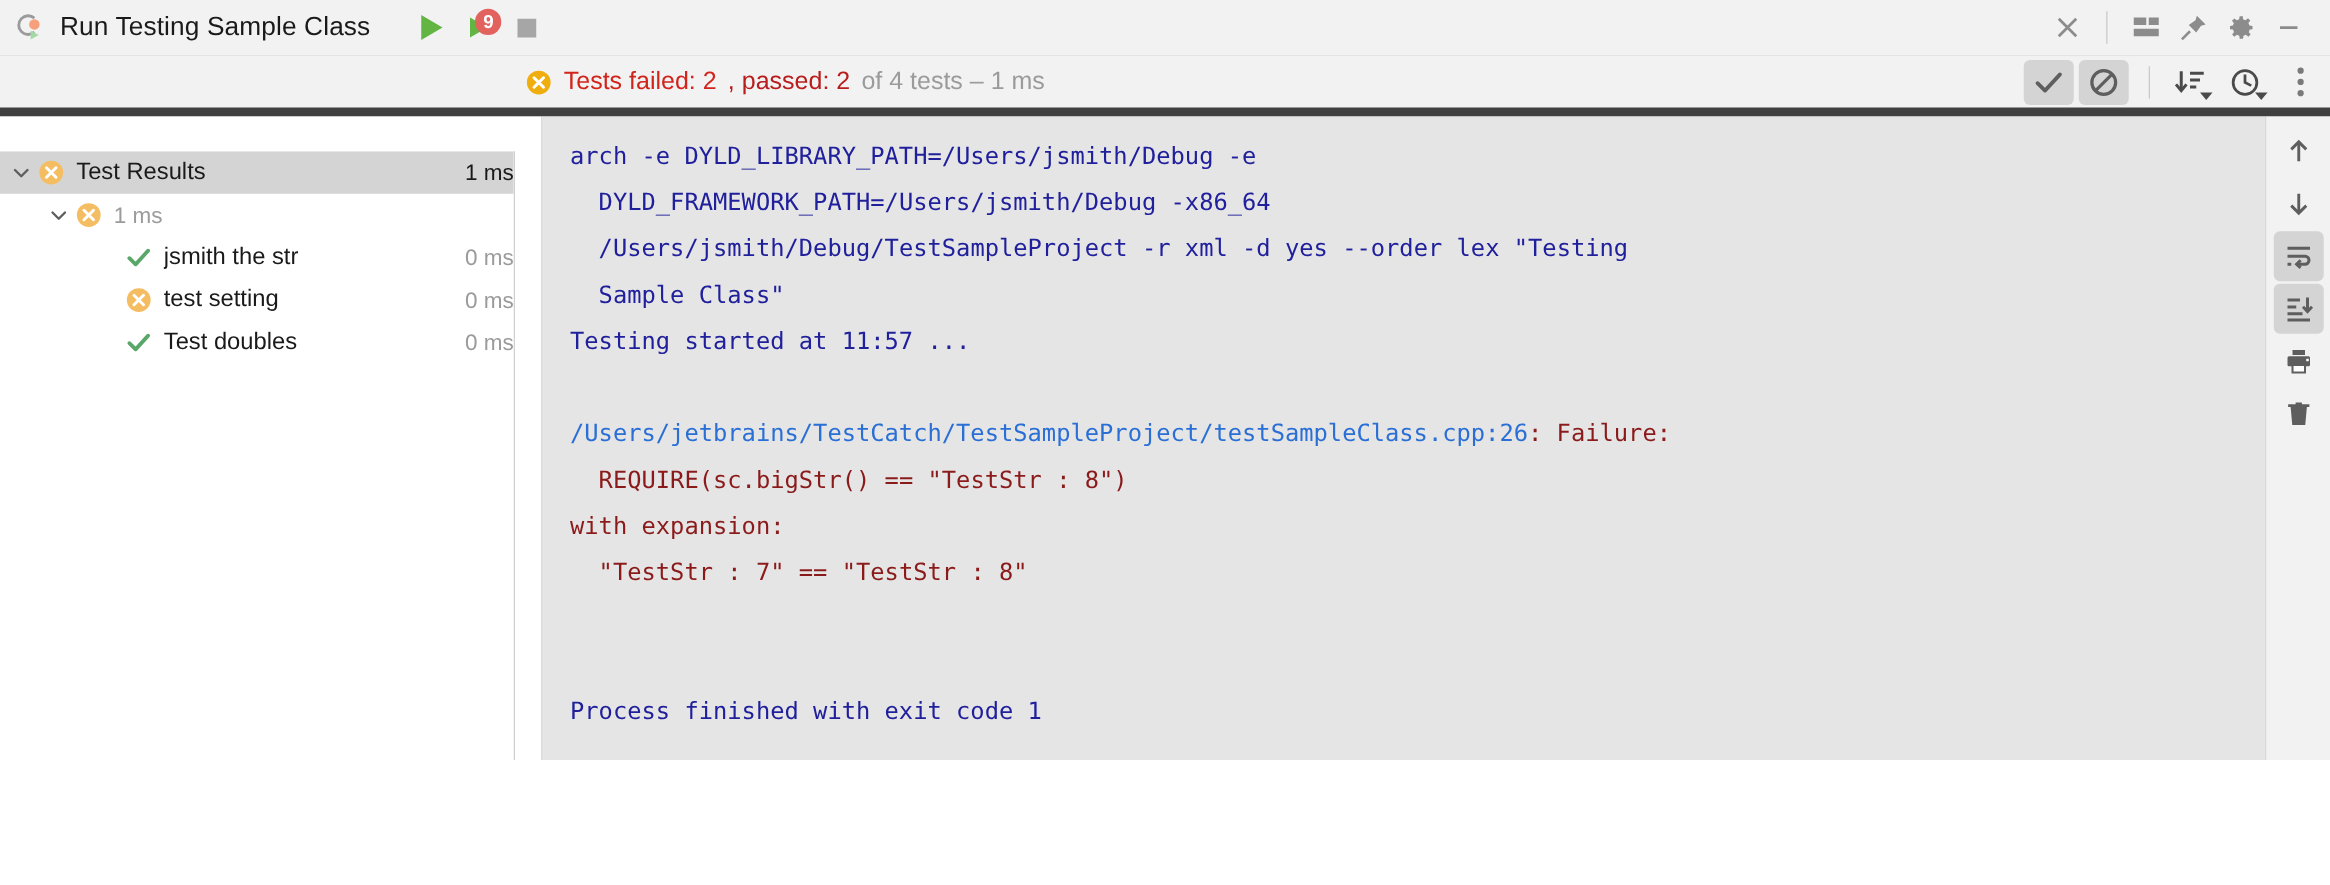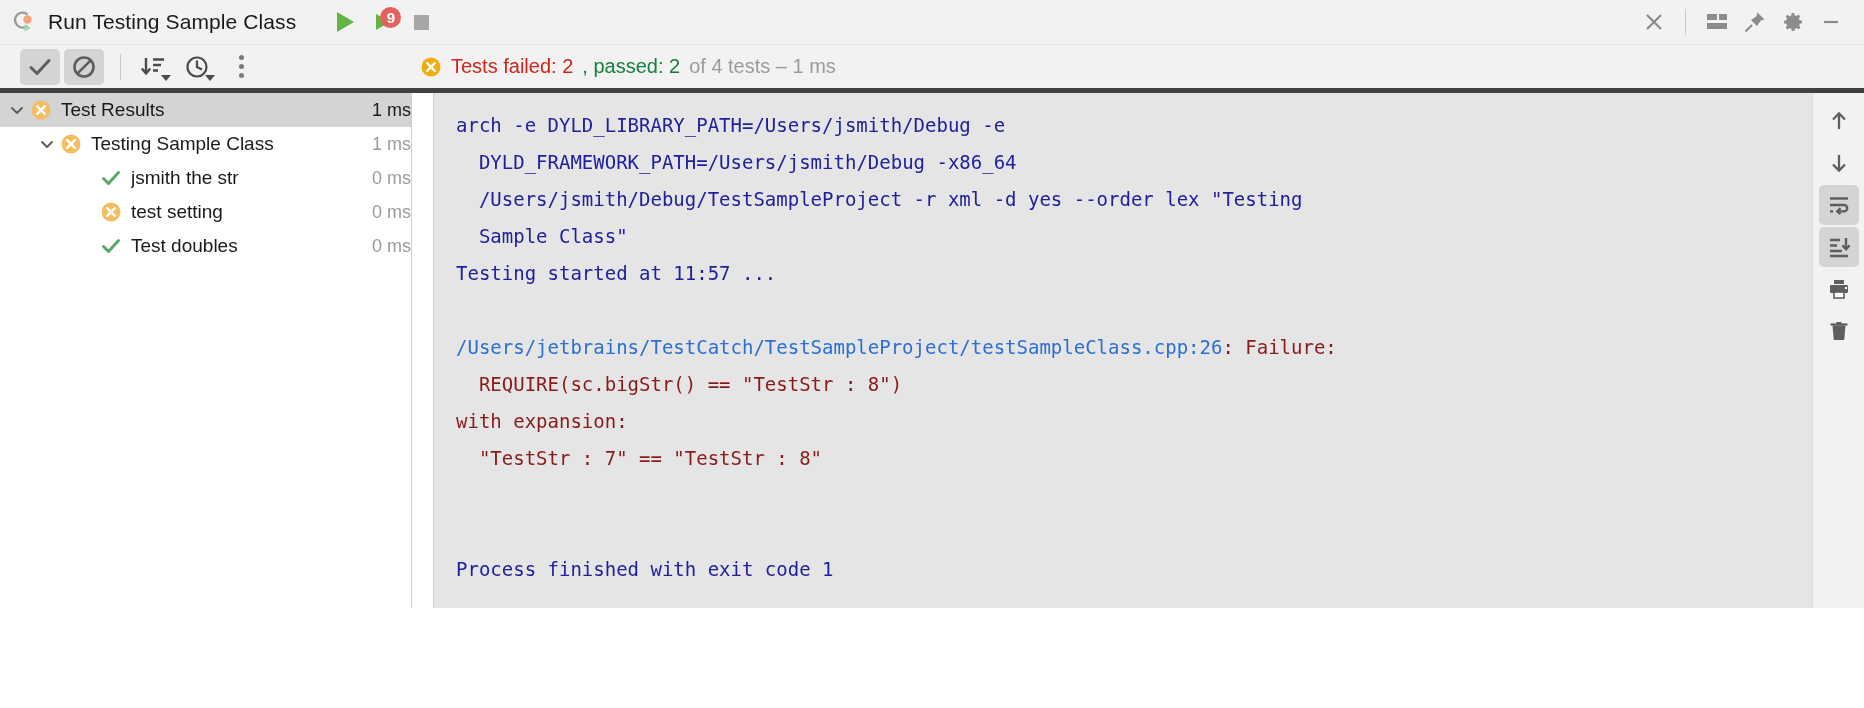--- a/index.html
+++ b/index.html
@@ -49,22 +49,23 @@
     line-height: 1;
   }
   .stop-sq { width: 15px; height: 15px; background: #a6a6a6; }
 
   
   .toolbar2 {
     height: 48px; flex: 0 0 48px;
     background: #f2f2f2;
     display: flex; align-items: center;
     padding-left: 20px;
-    border-bottom: 5px solid #404040;
+    border-bottom: 7px solid #404040;
     position: relative;
+    justify-content: flex-end;
   }
   .t2btn {
     width: 40px; height: 36px; border-radius: 5px;
     display: flex; align-items: center; justify-content: center;
     position: relative; margin-right: 4px;
   }
   .t2btn.active { background: #d4d4d4; }
   .dd-caret {
     position:absolute; right: 2px; bottom: 4px;
     width: 0; height: 0;
@@ -75,33 +76,34 @@
   .dots { display:flex; flex-direction:column; gap:4px; }
   .dots i { width:5px; height:5px; border-radius:50%; background:#7a7a7a; display:block; }
 
   .status {
     position:absolute; left: 420px; top: 0; bottom: 0;
     display:flex; align-items:center; gap: 9px;
     font-size: 20px;
   }
   .st-icon { width: 22px; height: 22px; flex:0 0 22px; }
   .st-fail { color: #d1241b; }
-  .st-pass { color: #15803d; }
+  .st-pass { color: #b91c1c; }
   .st-dim  { color: #9b9b9b; }
 
   
   .body { flex: 1 1 auto; display: flex; min-height: 0; background: #ffffff; }
 
   
   .tree {
     width: 412px; flex: 0 0 412px;
     background: #ffffff;
     border-right: 1px solid #cfcfcf;
     padding-top: 0;
     overflow: hidden;
+    margin-top: 28px;
   }
   .row {
     height: 34px; display: flex; align-items: center;
     position: relative; font-size: 19px; color:#1a1a1a;
     white-space: nowrap;
   }
   .row.selected { background: #d4d4d4; }
   .chev { width: 26px; display:flex; align-items:center; justify-content:center; flex:0 0 26px; }
   .chev svg { display:block; }
   .st-ico { width: 22px; height:22px; flex:0 0 22px; margin-right: 9px; display:flex; align-items:center; }
@@ -286,21 +288,20 @@
           <svg width="16" height="16" viewBox="0 0 16 16">
               <path d="M3 6 L8 11 L13 6" stroke="#5e5e5e" stroke-width="1.9" fill="none" stroke-linecap="round" stroke-linejoin="round"></path>
             </svg>
         </span>
         <span class="st-ico">
           <svg width="22" height="22" viewBox="0 0 22 22">
               <circle cx="11" cy="11" r="9.5" fill="#f5bd61"></circle>
               <path d="M7.2 7.2 L14.8 14.8 M14.8 7.2 L7.2 14.8" stroke="#ffffff" stroke-width="2.4" stroke-linecap="round"></path>
             </svg>
         </span>
-        <span class="row-label">Testing Sample Class</span>
         <span class="row-time">1 ms</span>
       </div>
 
       <div class="row">
         <span class="chev" style="margin-left:74px; width:26px"></span>
         <span class="st-ico">
           <svg width="22" height="22" viewBox="0 0 22 22">
               <path d="M3.5 11.5 L8.5 16.5 L18.5 5.5" stroke="#59a869" stroke-width="3" fill="none" stroke-linecap="round" stroke-linejoin="round"></path>
             </svg>
         </span>

